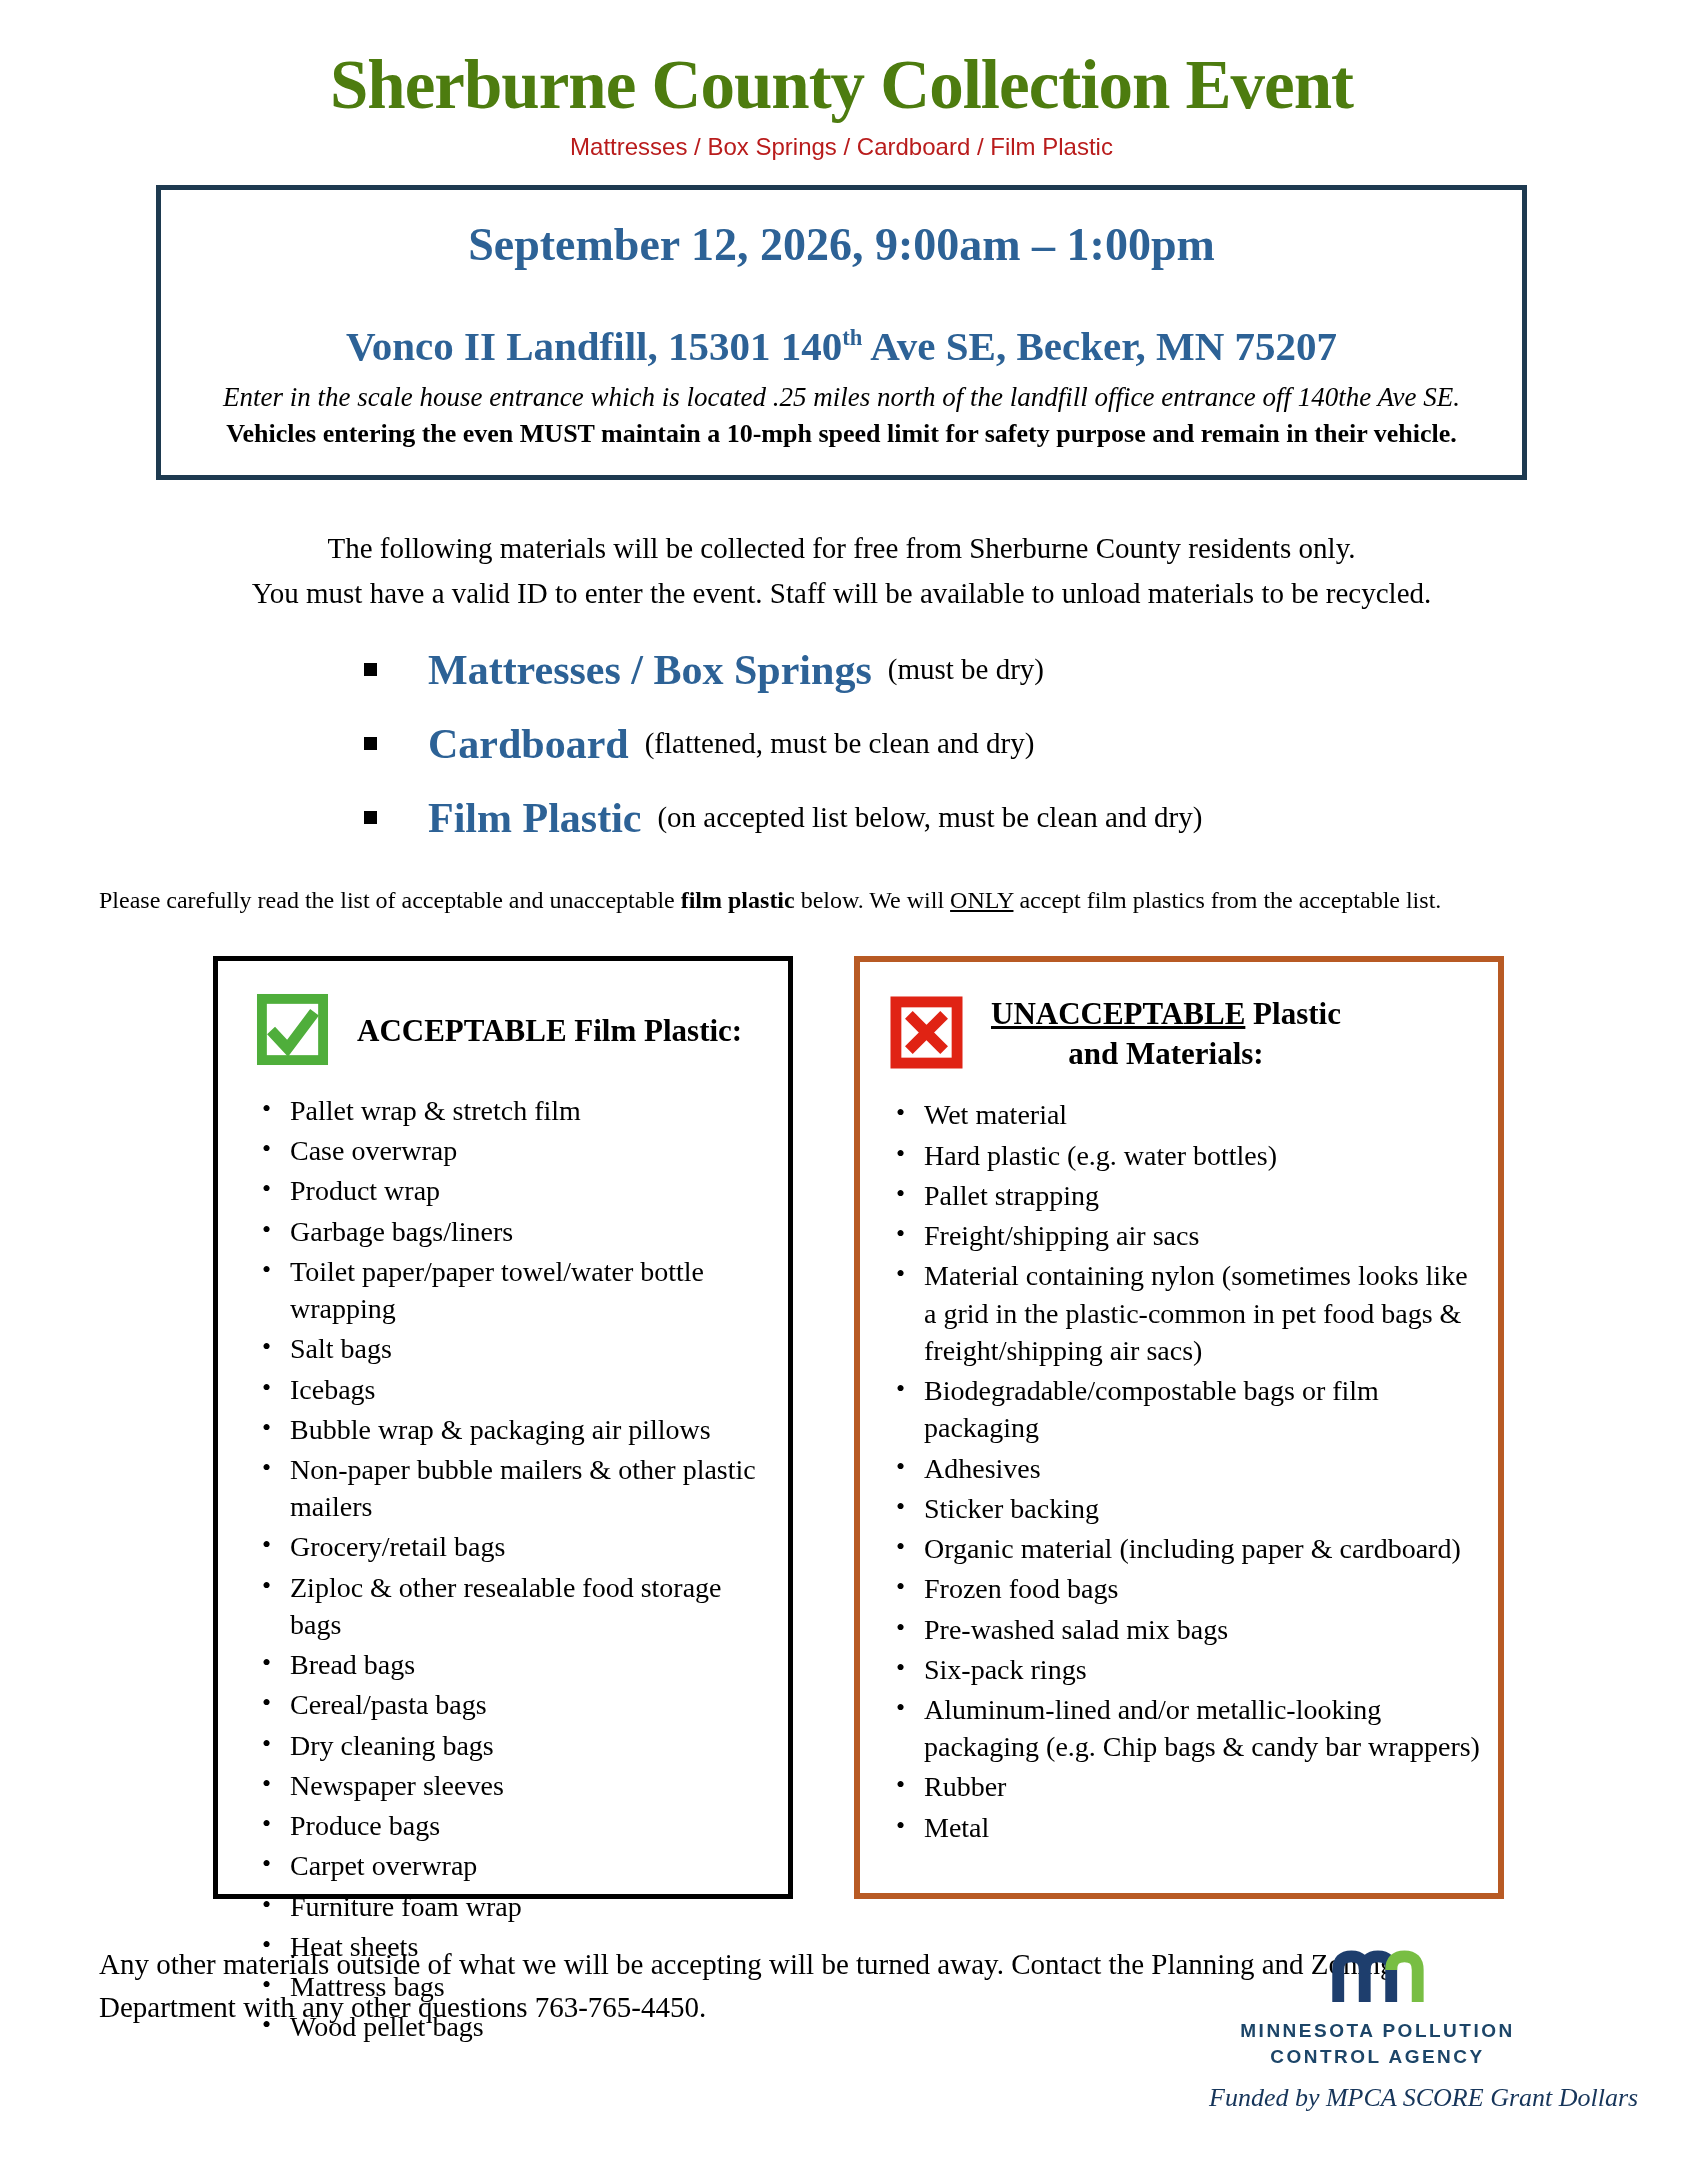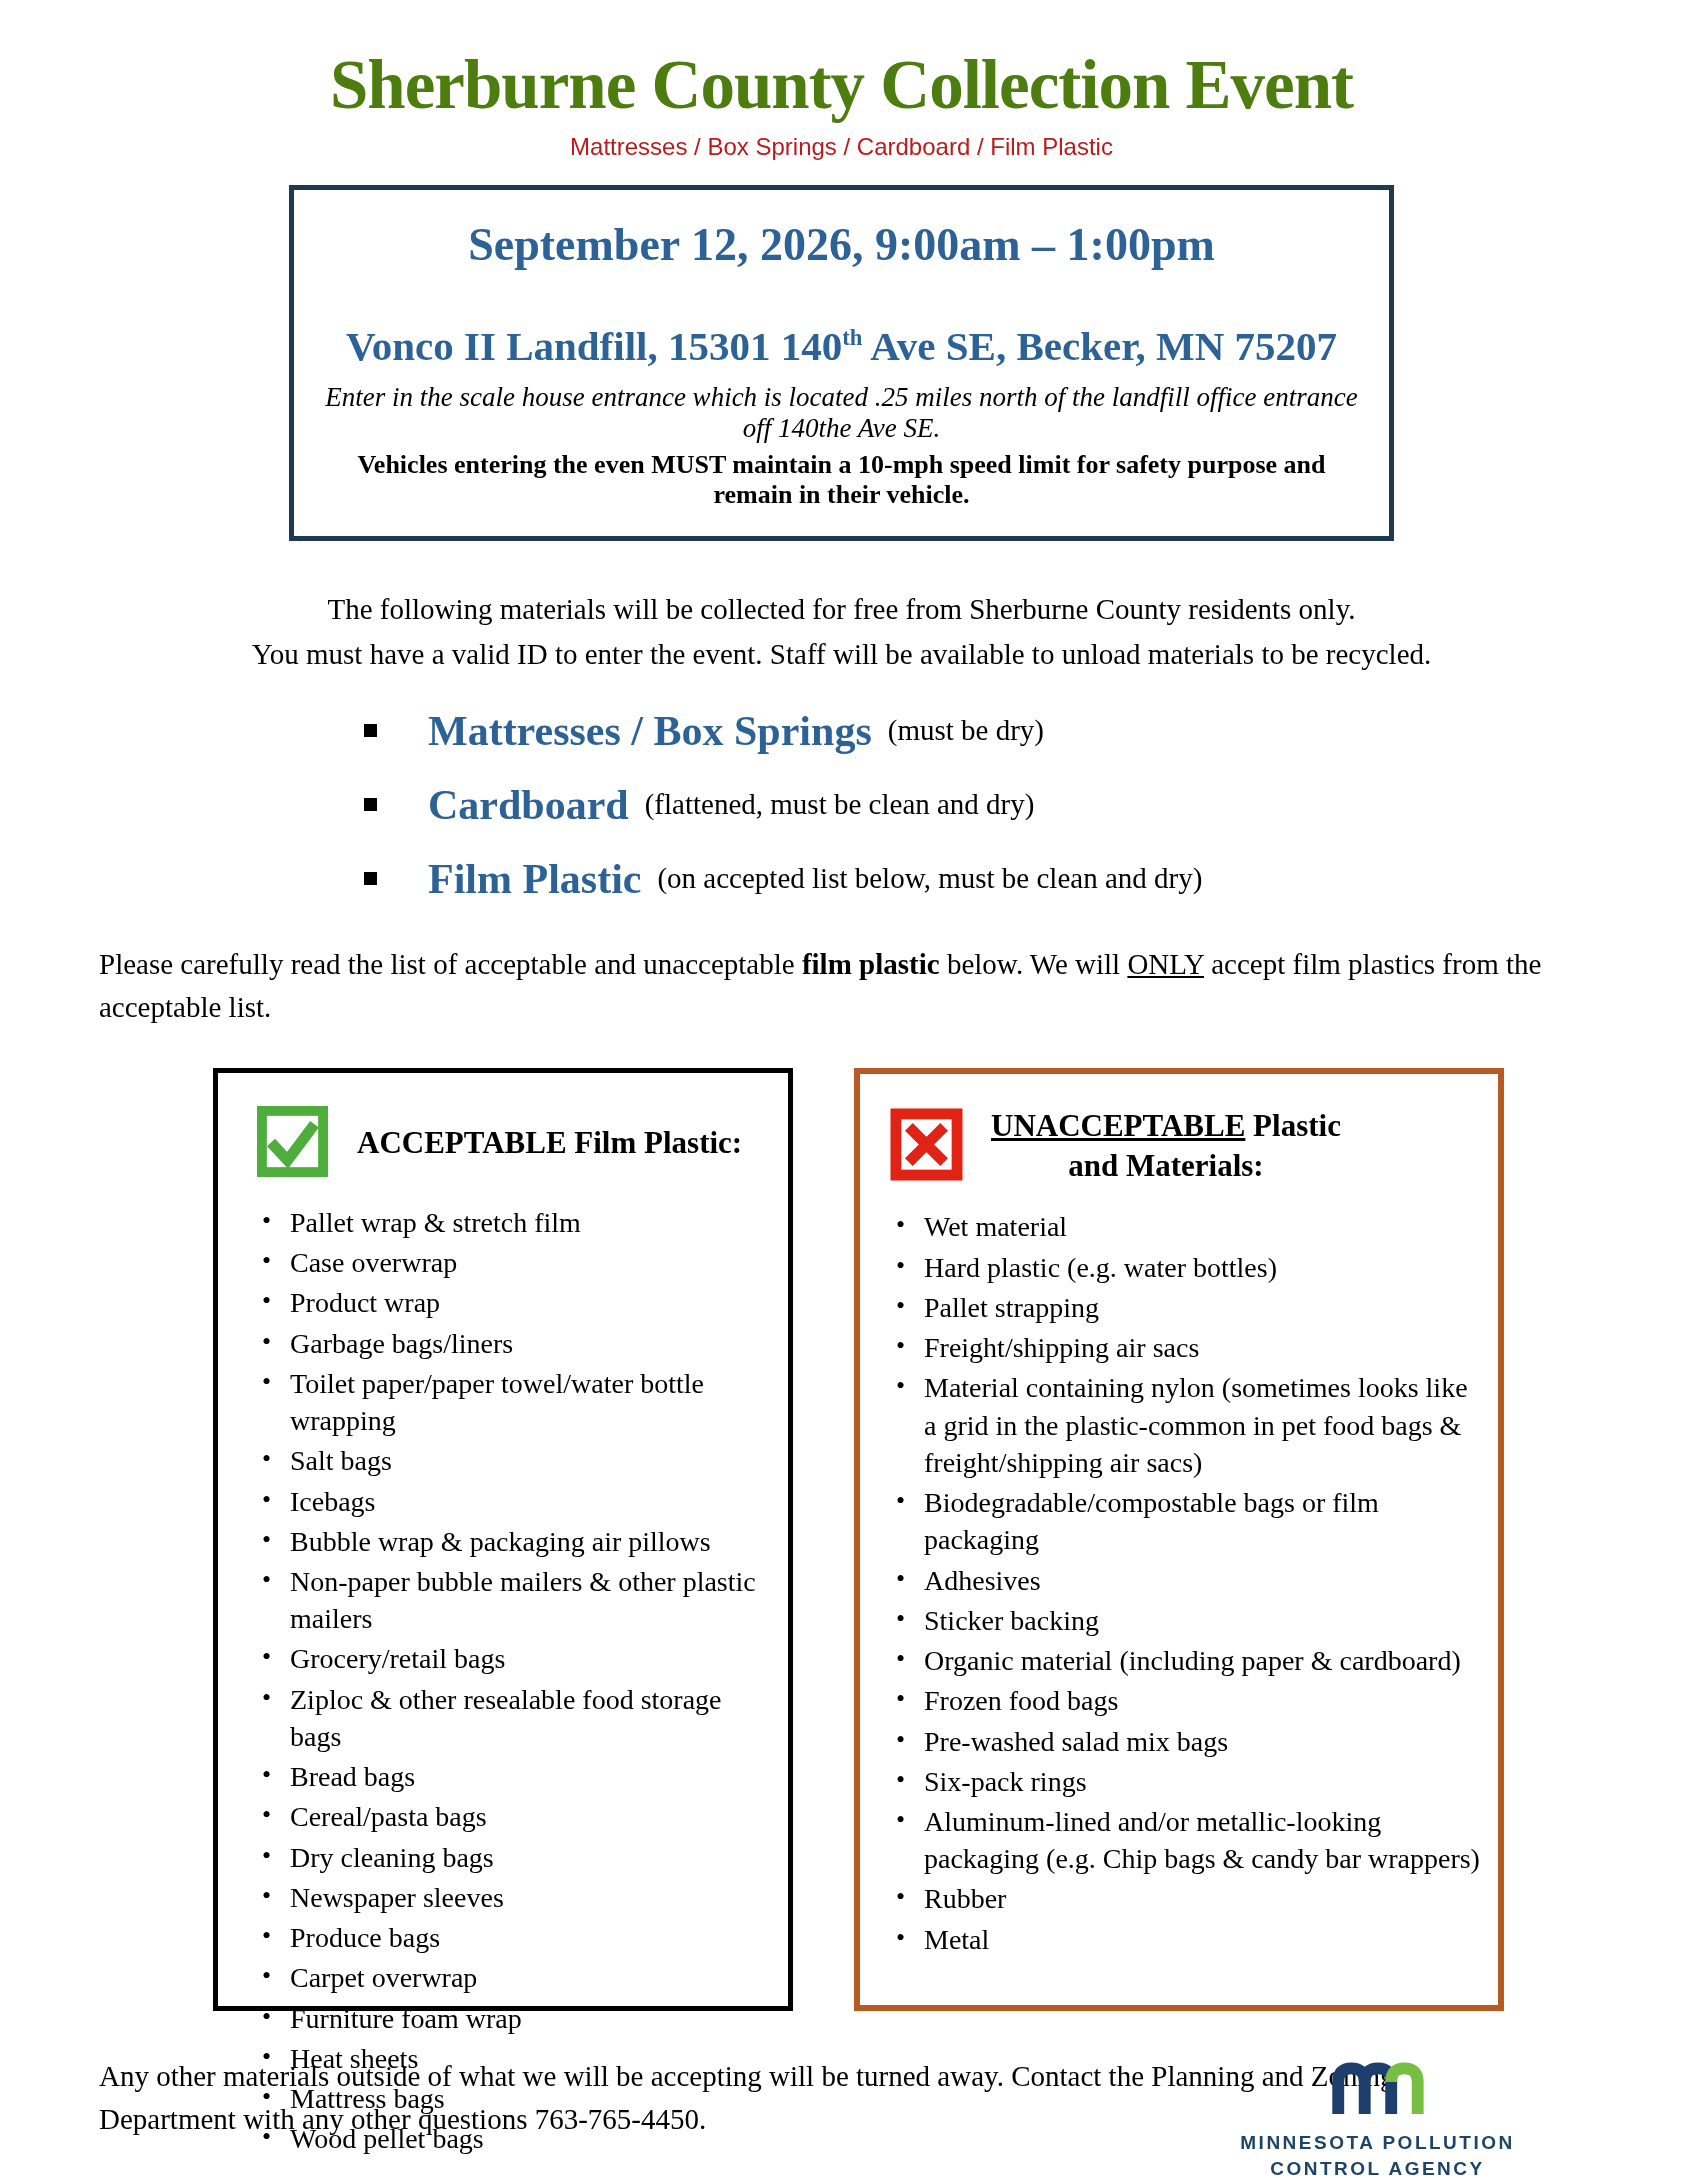--- a/index.html
+++ b/index.html
@@ -25,21 +25,21 @@
     text-align:center;
     font-family:"Liberation Sans", sans-serif;
     font-size:24px;
     margin-top:8px;
     color:#b91c1c;
   }
   
   .event-box{
     box-sizing:border-box;
     margin:24px auto 12px auto;
-    width:1105px;
+    width:1371px;
     border:5px solid #1E3A50;
     padding:28px 30px 26px 30px;
     text-align:center;
   }
   .event-date{
     font-size:46px;
     font-weight:bold;
     color:#2D6296;
   }
   .event-location{
@@ -88,21 +88,21 @@
     white-space:nowrap;
   }
   .material-note{
     font-size:29px;
     margin-left:16px;
     white-space:nowrap;
   }
   
   .read-note{
     margin:40px 99px 8px 99px;
-    font-size:29px;
+    font-size:24px;
     line-height:1.5;
     font-family:Liberation Serif, serif;
   }
   .read-note .bold{font-weight:bold;}
   .read-note .underline{text-decoration:underline;}
   
   .lists-row{
     display:flex;
     margin-top:38px;
     margin-left:213px;

